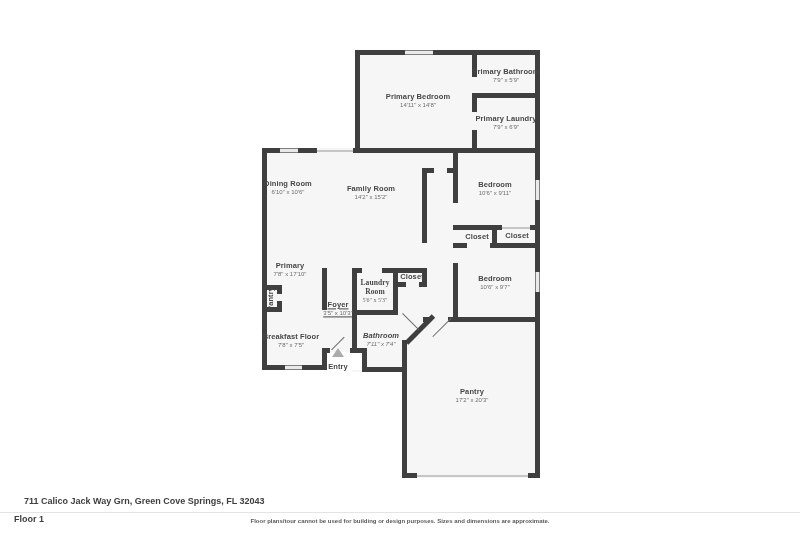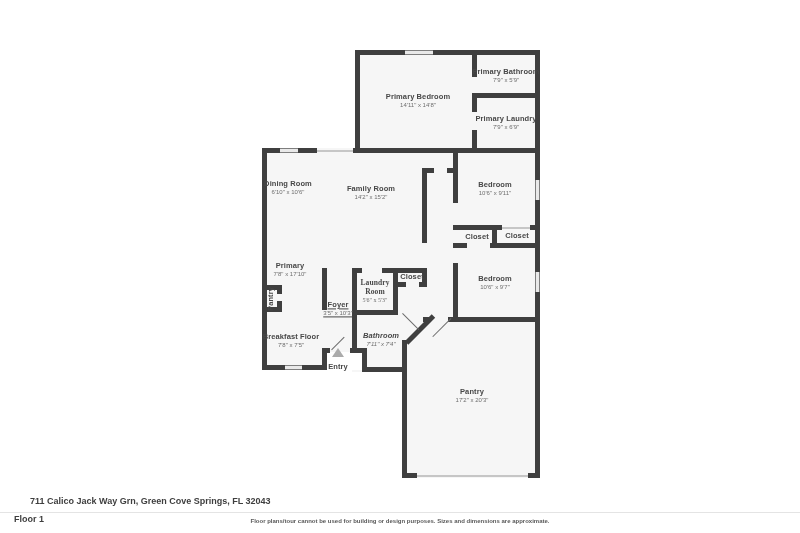--- a/index.html
+++ b/index.html
@@ -16,21 +16,21 @@
   .leaf{position:absolute;height:1.3px;background:#6a6a6a;}
   .notch{position:absolute;background:#fff;}
   .lbl{position:absolute;transform:translate(-50%,-50%);text-align:center;
        color:var(--label,#474747);line-height:1.2;white-space:nowrap;}
   .rn{font-size:7.5px;font-weight:700;letter-spacing:.1px;}
   .rd{font-size:6px;font-weight:400;color:var(--dims,#6e6e6e);margin-top:1px;}
   .lbl.wrap{white-space:normal;width:44px;}
   .lbl.rot{transform:translate(-50%,-50%) rotate(-90deg);}
   .tri{position:absolute;width:0;height:0;border-left:6px solid transparent;
        border-right:6px solid transparent;border-bottom:9px solid #ababab;}
-  .addr{position:absolute;left:30px;top:496px;font-size:9px;font-weight:700;color:#3e3e3e;}
+  .addr{position:absolute;left:24px;top:496px;font-size:9px;font-weight:700;color:#3e3e3e;}
   .floorlabel{position:absolute;left:14px;top:514px;font-size:9px;font-weight:700;color:#3e3e3e;}
   .divider{position:absolute;left:0;top:512px;width:800px;height:1px;background:#e4e4e4;}
   .disc{position:absolute;left:0;top:518px;width:800px;text-align:center;
         font-size:6px;font-weight:700;color:#5a5a5a;}
 </style>
 </head>
 <body>
 
 <div id="plan">
 

